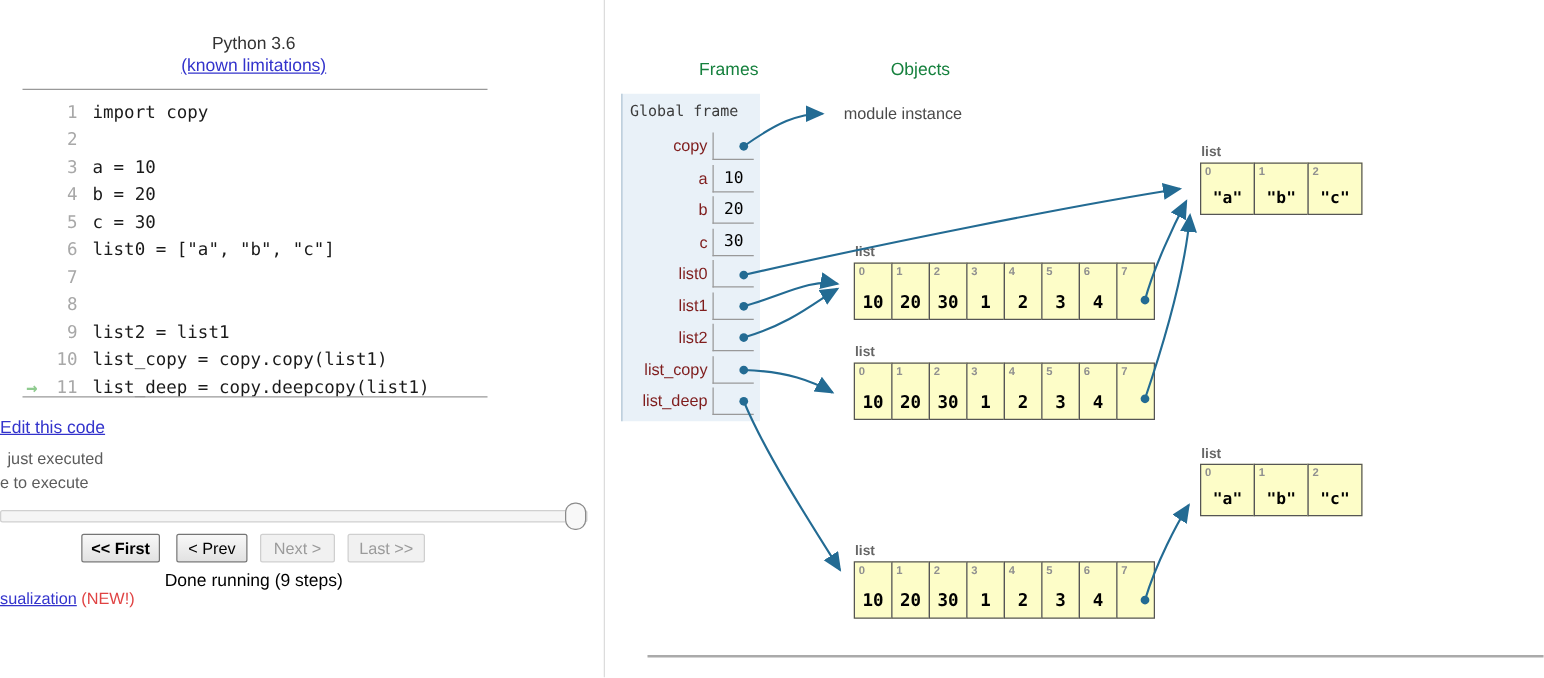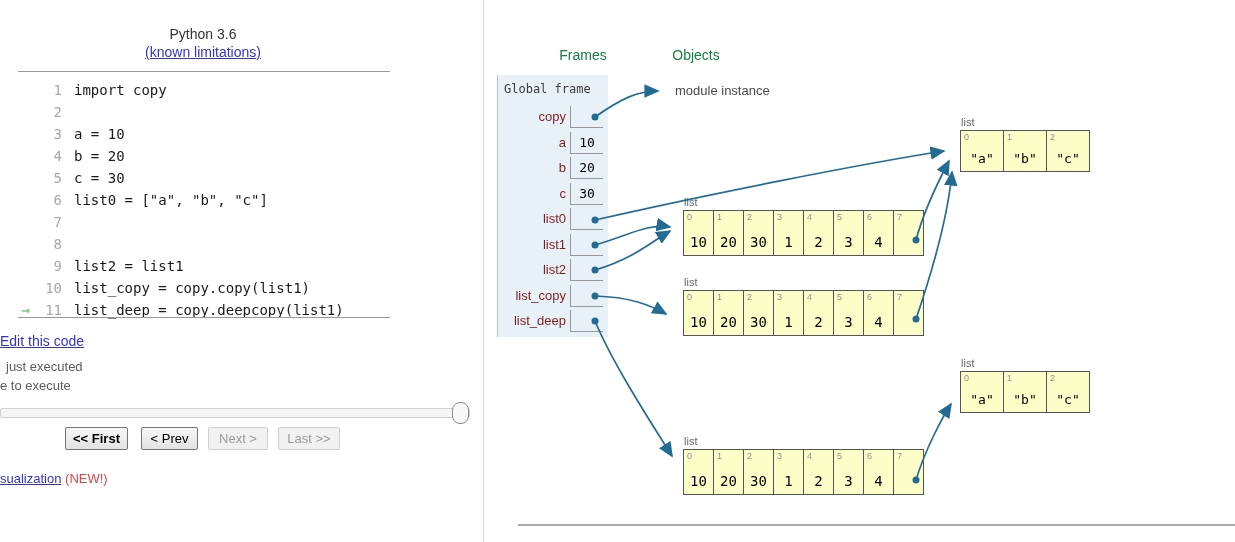--- a/index.html
+++ b/index.html
@@ -45,36 +45,36 @@
   #bottom-left-link { left:0; top:471px; font-size:13px; }
   .new-flag { color:#e04343; }
 
   
   #v-divider { left:483px; top:0; width:1px; height:542px; background:#dcdcdc; }
   #bottom-divider { left:518px; top:524px; width:717px; height:2px; background:#aaa; }
 
   
   .viz-header { top:47px; font-size:14px; color:#15803d; }
   #frames-header { left:553px; width:60px; text-align:center; }
-  #objects-header { left:664px; width:64px; text-align:center; }
+  #objects-header { left:696px; width:64px; text-align:right; }
 
   #global-frame { left:497px; top:75px; width:111px; height:262px;
                   background:#e9f1f8; border-left:1px solid #b0c4d4; }
   #global-frame-title { position:absolute; left:6px; top:7px;
       font-family:"DejaVu Sans Mono","Liberation Mono",monospace; font-size:12px; color:#3c3c3c; }
   #frame-vars { position:absolute; left:0; top:31px; width:110px; }
   .frame-row { display:flex; align-items:stretch; height:22px; margin-bottom:3.5px; }
   .frame-var-name { width:72px; text-align:right; font-size:13px; color:#7f1d1d; line-height:22px; padding-right:4px; }
   .frame-val-cell { width:33px; border-left:1px solid #999; border-bottom:1px solid #999;
       font-family:"DejaVu Sans Mono","Liberation Mono",monospace; font-size:13px; color:#000;
       text-align:center; line-height:21px; }
 
   #module-instance-label { left:675px; top:83px; font-size:13px; color:#4a4a4a; }
 
-  .heap-list { position:absolute; }
+  .heap-list { position:absolute;font-weight:bold; }
   .heap-label { font-size:11px; color:#666; margin-bottom:2px; margin-left:1px; }
   .heap-row { display:flex; }
   .heap-cell { position:relative; background:#fdfdc8; border:1px solid #555; margin-left:-1px; }
   .heap-cell:first-child { margin-left:0; }
   .heap-idx { position:absolute; top:1px; left:3px; font-size:9px; color:#909090; }
   .heap-val { position:absolute; left:0; right:0; bottom:5px; text-align:center;
       font-family:"DejaVu Sans Mono","Liberation Mono",monospace; font-size:14px; color:#000; }
   .cells-w31 .heap-cell { width:31px; height:46px; }
   .cells-w44 .heap-cell { width:44px; height:42px; }
   .cells-w44 .heap-val { font-size:13px; }
@@ -122,20 +122,21 @@
   <div class="abs legend-line" id="legend2">e to execute</div>
 
   <div class="abs" id="slider-track"></div>
   <div class="abs" id="slider-thumb"></div>
 
   <button class="navbtn" id="btn-first">&lt;&lt; First</button>
   <button class="navbtn" id="btn-prev">&lt; Prev</button>
   <button class="navbtn disabled" id="btn-next">Next &gt;</button>
   <button class="navbtn disabled" id="btn-last">Last &gt;&gt;</button>
 
+  <div class="abs status-text">Done running (9 steps)</div>
 
   <div class="abs" id="bottom-left-link">
     <a class="link">sualization</a>
     <span class="new-flag">(NEW!)</span>
   </div>
 
   <div class="abs" id="v-divider"></div>
   <div class="abs" id="bottom-divider"></div>
 
   <div class="abs viz-header" id="frames-header">Frames</div>

